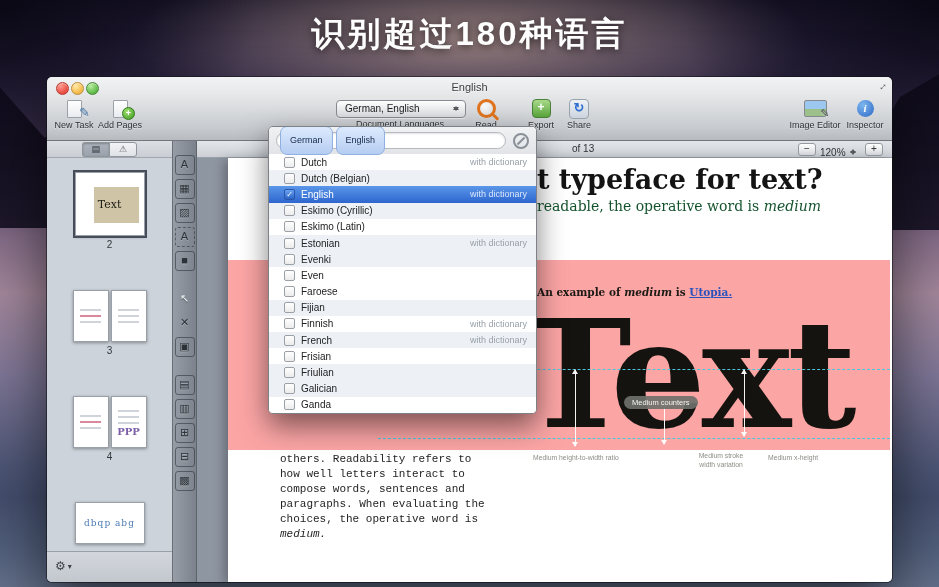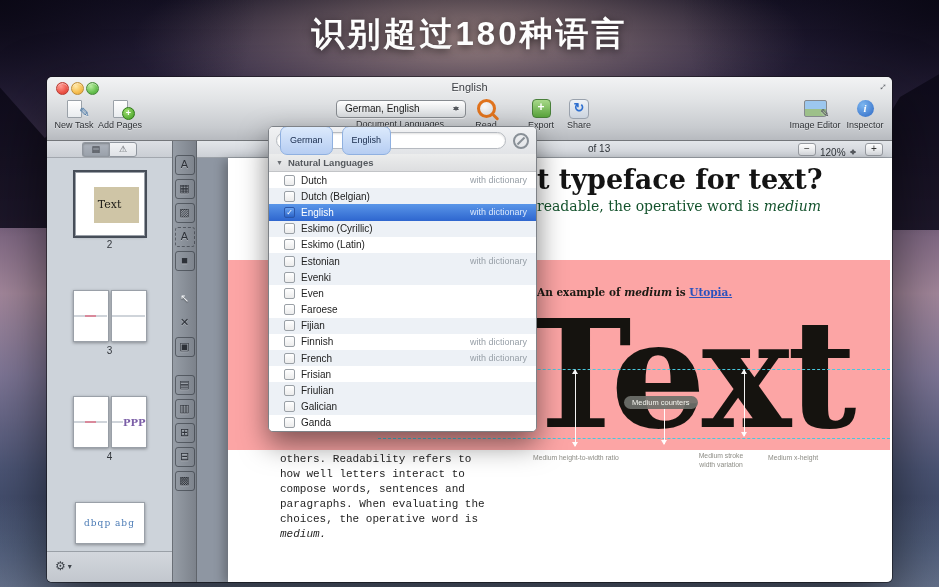--- a/index.html
+++ b/index.html
@@ -67,21 +67,21 @@
   .seg:first-child{border-radius:3px 0 0 3px;border-right:none;}
   .seg:last-child{border-radius:0 3px 3px 0;}
   .seg-on{background:linear-gradient(#aeb4bd,#9aa1ab);color:#2e3136;box-shadow:inset 0 1px 2px rgba(0,0,0,.25);}
   .sb-thumbs{position:absolute;top:17px;left:0;right:0;bottom:30px;overflow:hidden;padding-top:14px;}
   .thumb{margin:0 auto 40px;text-align:center;}
   .tpages{display:flex;justify-content:center;gap:2px;}
   .tpage{background:#fff;border:1px solid #9aa0a8;box-shadow:0 1px 3px rgba(0,0,0,.35);position:relative;
     display:flex;align-items:center;justify-content:center;overflow:hidden;}
   .tpage.single{width:68px;height:62px;}
   .thumb.partial .tpage{height:40px;}
-  .tpage.spread{width:34px;height:50px;flex-direction:row;}
+  .tpage.spread{width:34px;height:50px;flex-direction:column;}
   .thumb.selected .tpage{outline:2px solid #464d58;}
   .tanbox{position:absolute;left:18px;right:5px;top:14px;bottom:12px;background:#cfc5a6;}
   .ttxt{position:relative;z-index:1;}
   .ttxt.serif{font-family:"DejaVu Serif","Liberation Serif",serif;font-size:11px;color:#1d1b16;}
   .ttxt.purple{font-family:"DejaVu Serif","Liberation Serif",serif;font-size:10px;font-weight:bold;color:#7b5ea7;}
   .ttxt.letters{font-family:"DejaVu Serif","Liberation Serif",serif;font-size:9px;color:#4a7ab5;letter-spacing:1px;}
   .sline{display:block;width:64%;height:2px;background:#cfd4da;margin:2px auto;}
   .sline.pinkline{background:#d9899b;}
   .tnum{margin-top:3px;font-size:10px;color:#33373d;}
   .sb-footer{position:absolute;left:0;right:0;bottom:0;height:30px;background:linear-gradient(#d3d7dd,#c2c7ce);border-top:1px solid #9aa0a7;}
@@ -95,21 +95,21 @@
   .tool{width:18px;height:18px;margin:4px auto 3px;border:1px solid rgba(40,45,52,.55);border-radius:3px;
     color:#2d3138;font-size:11px;line-height:17px;text-align:center;text-shadow:0 1px 0 rgba(255,255,255,.25);}
   .tool.plain{border-color:transparent;}
   .tool.dashed{border-style:dashed;}
   .tool.gap{margin-top:18px;}
   .tool.white{color:#f3f5f8;text-shadow:0 1px 1px rgba(0,0,0,.45);}
 
   
   .main{position:absolute;left:150px;top:64px;right:0;bottom:0;background:#8e96a2;}
   .pagebar{position:relative;height:16px;background:linear-gradient(#e3e6ea,#ccd0d6);border-bottom:1px solid #9aa0a7;font-size:10px;color:#2e3338;}
-  .ofpages{position:absolute;left:391px;top:2px;}
+  .ofpages{position:absolute;left:375px;top:2px;}
   .zbtn{position:absolute;top:2px;width:16px;height:11px;border:1px solid #979ba1;border-radius:3px;
     background:linear-gradient(#fdfdfd,#d9dce0);text-align:center;line-height:10px;font-size:10px;color:#333;}
   .zout{left:601px;} .zin{left:668px;}
   .zlevel{position:absolute;left:623px;top:6px;}
   .stepper{display:inline-block;width:8px;height:10px;margin-left:3px;position:relative;vertical-align:-1px;}
   .stepper::before,.stepper::after{content:"";position:absolute;left:1px;border:3px solid transparent;}
   .stepper::before{top:-1px;border-bottom:4px solid #55595e;}
   .stepper::after{bottom:-1px;border-top:4px solid #55595e;}
   .docarea{position:absolute;top:17px;left:0;right:0;bottom:0;padding-left:48px;}
   .page{position:absolute;left:31px;top:0;right:0;bottom:0;background:#fff;box-shadow:-4px 2px 10px rgba(0,0,0,.28);}
@@ -138,21 +138,21 @@
   .fl3{left:540px;top:296px;width:80px;}
   .para{position:absolute;left:52px;top:294px;width:206px;font-family:Liberation Mono, monospace;
     font-size:11px;line-height:15px;color:#1e1e1e;}
 
   
   .popover{position:absolute;left:268px;top:126px;width:267px;z-index:40;border:1px solid #7e8287;border-radius:5px;
     overflow:hidden;background:#e9eaec;box-shadow:0 12px 28px rgba(0,0,0,.5);}
   .pop-field-row{display:flex;align-items:center;padding:5px 7px;background:linear-gradient(#f0f1f3,#e2e4e7);}
   .token-field{flex:1;height:15px;background:#fff;border:1px solid #b6bac0;border-radius:9px;display:flex;align-items:center;
     padding:0 3px;box-shadow:inset 0 1px 2px rgba(0,0,0,.12);}
-  .token{height:11px;line-height:11px;padding:8px 9px;margin-right:9px;border-radius:7px;
+  .token{height:11px;line-height:11px;padding:8px 9px;margin-right:3px;border-radius:7px;
     background:linear-gradient(#dceafc,#b6cdf2);border:1px solid #8fb0e0;font-size:9px;color:#16294a;}
   .clear-btn{width:12px;height:12px;border:2px solid #899097;border-radius:50%;position:relative;margin-left:7px;flex:none;}
   .clear-btn::after{content:"";position:absolute;left:1px;top:5px;width:10px;height:2px;background:#899097;transform:rotate(-45deg);}
   .pop-section{display:flex;align-items:center;height:17px;background:linear-gradient(#eceded,#dddee0);
     border-bottom:1px solid #c2c4c7;font-size:9.5px;font-weight:bold;color:#55595e;padding-left:7px;gap:5px;}
   .disclosure{font-size:7px;color:#6a6e73;}
   .lang-list{background:#fff;}
   .lang-row{display:flex;align-items:center;height:16.2px;font-size:10px;color:#222;padding-left:15px;}
   .lang-row.alt{background:#edf1f6;}
   .lang-row.selected{background:linear-gradient(#5a96e8,#2e66cf);color:#fff;}
@@ -344,24 +344,20 @@
   </div>
 
   <div class="popover">
     <div class="pop-field-row">
       <div class="token-field">
         <span class="token">German</span>
         <span class="token">English</span>
       </div>
       <span class="clear-btn"></span>
     </div>
-    <div class="pop-section">
-      <span class="disclosure">▼</span>
-      <span class="section-title">Natural Languages</span>
-    </div>
     <div class="lang-list">
         <div class="lang-row">
           <span class="cb"></span>
           <span class="lang-name">Dutch</span>
           <span class="dict">with dictionary</span>
         </div>
         <div class="lang-row alt">
           <span class="cb"></span>
           <span class="lang-name">Dutch (Belgian)</span>
           <span class="dict"></span>

